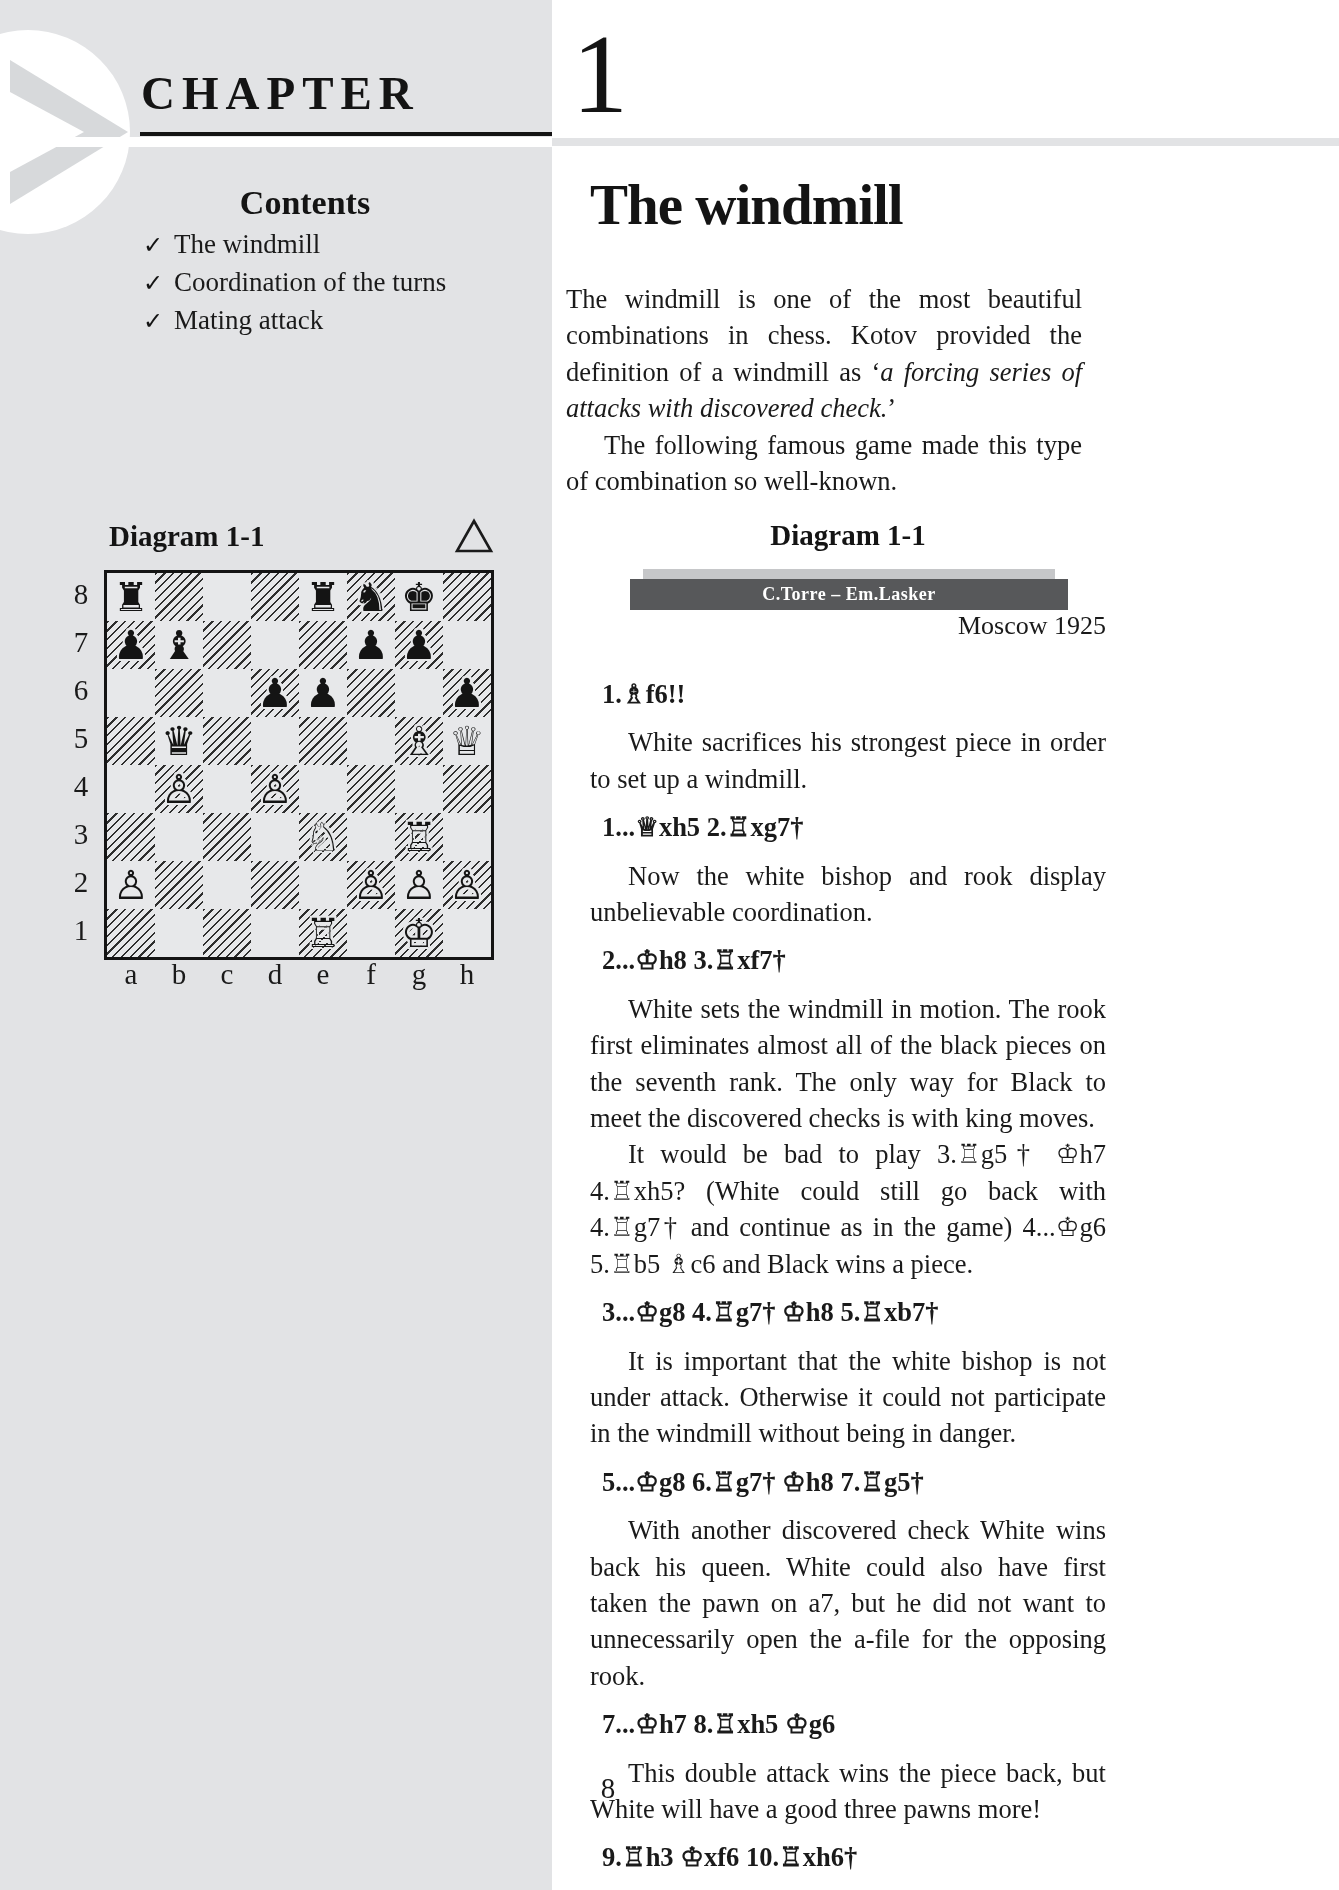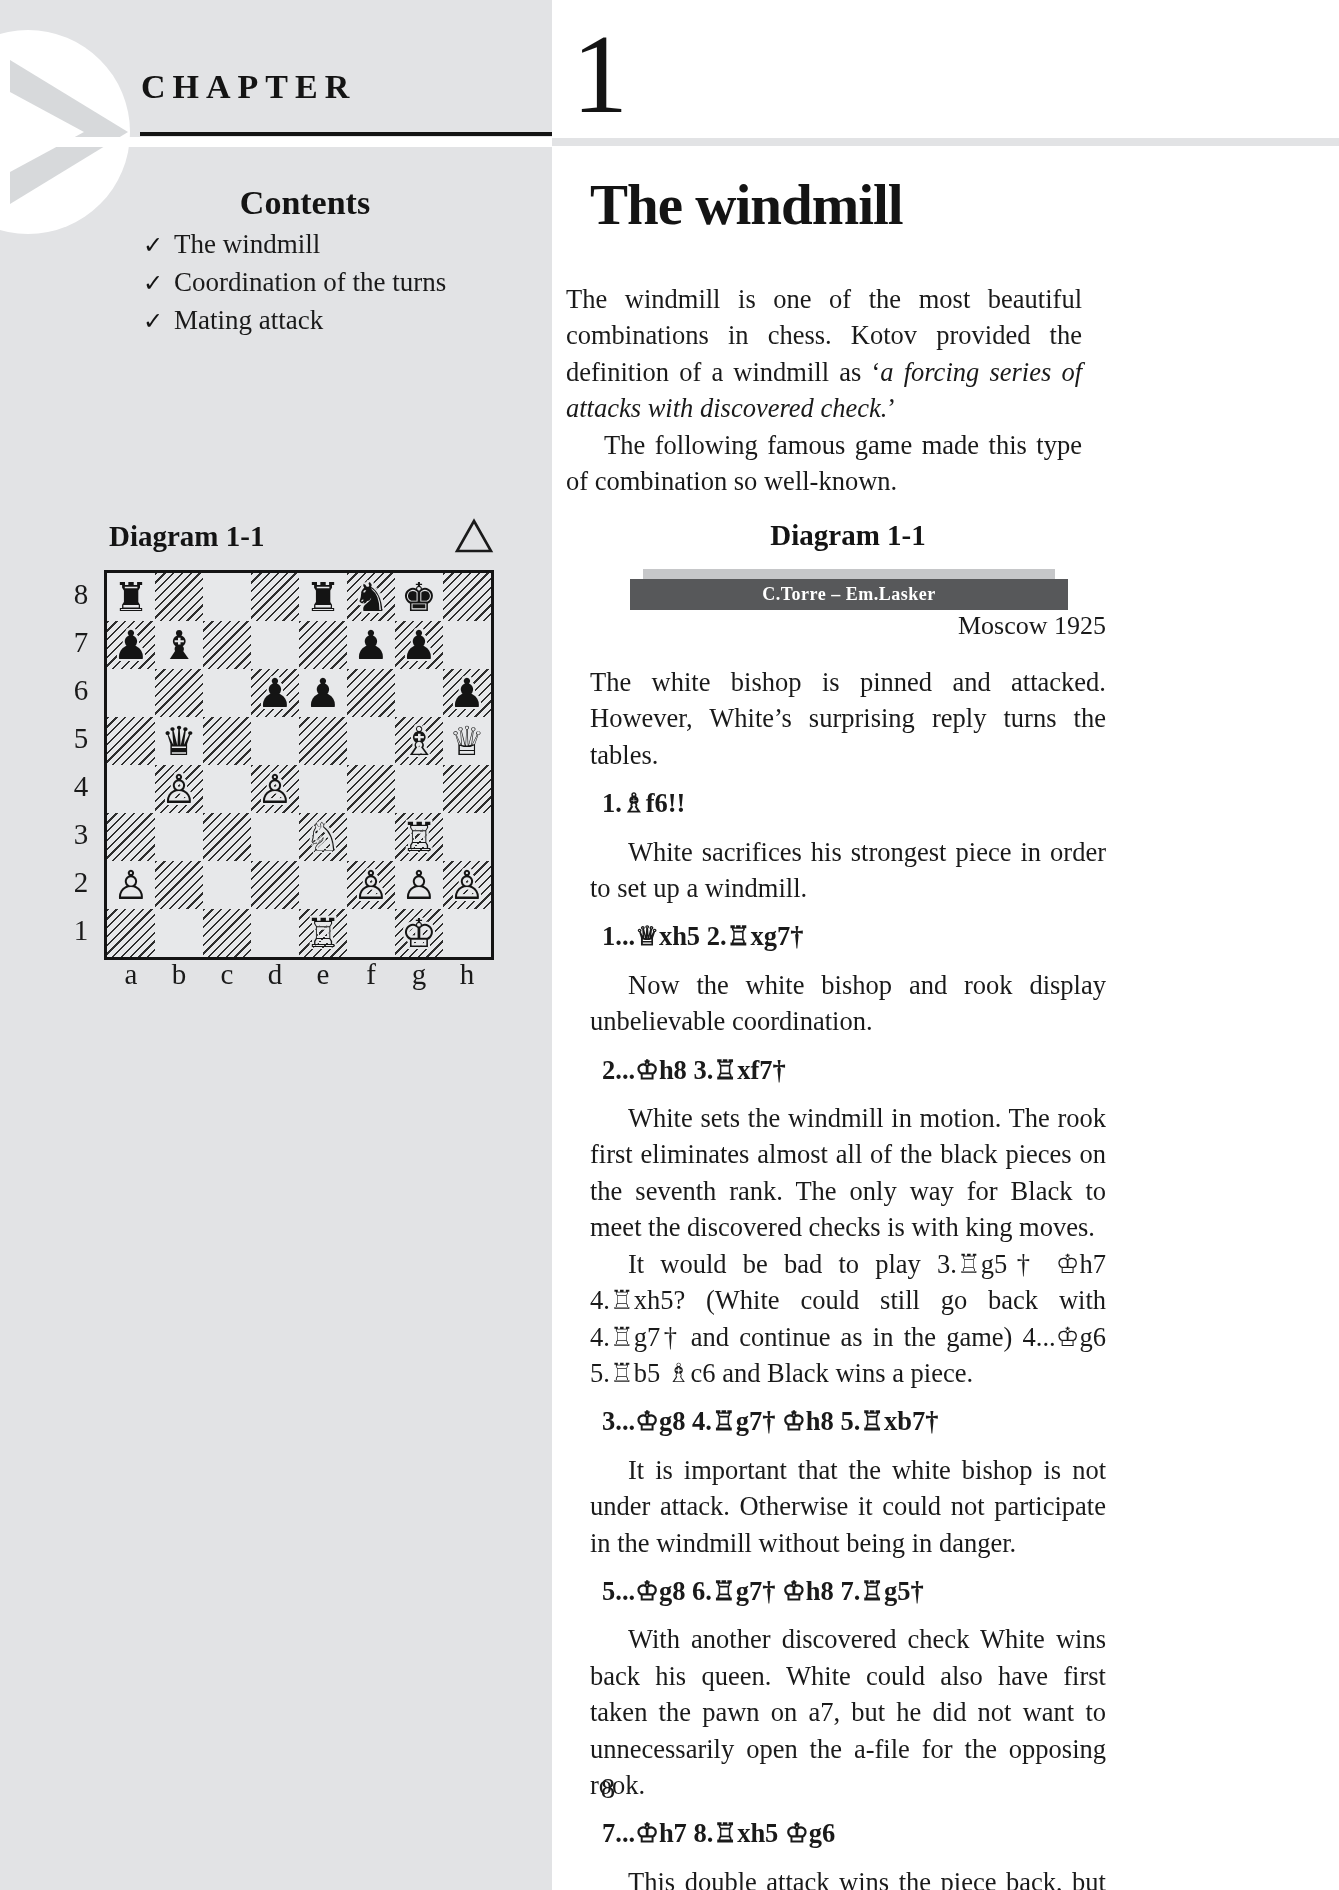--- a/index.html
+++ b/index.html
@@ -5,21 +5,21 @@
   html,body{margin:0;padding:0;background:#9a9a9a;}
   #page{
     position:relative; width:1339px; height:1890px; background:#ffffff;
     font-family:"Liberation Serif","DejaVu Serif",serif; color:#1a1a1a;
     overflow:hidden; margin:0 auto;
   }
   
   #sidebar{position:absolute;left:0;top:0;width:552px;height:1890px;background:#e2e3e5;}
   #ornament{position:absolute;left:0;top:18px;}
   #chapter-label{
-    position:absolute;left:141px;top:70px;font-size:34px;line-height:1;
+    position:absolute;left:141px;top:70px;font-size:47px;line-height:1;
     letter-spacing:7px;color:#141414;font-weight:600;
   }
   #chapter-rule{position:absolute;left:140px;top:132px;width:412px;height:4px;background:#141414;}
   #chapter-gap{position:absolute;left:0;top:137px;width:552px;height:10px;background:#ffffff;}
   #right-rule{position:absolute;left:552px;top:138px;width:787px;height:8px;background:#e2e3e5;}
   #chapter-number{
     position:absolute;left:572px;top:18px;font-size:112px;line-height:1;color:#141414;
   }
   #contents-title{
     position:absolute;left:98px;top:184px;width:414px;text-align:center;
@@ -250,21 +250,20 @@
     </div>
 
   <div id="diagram-heading">Diagram 1-1</div>
   <div id="banner-shadow"></div>
   <div id="banner">
     <span id="banner-players">C.Torre – Em.Lasker</span>
   </div>
   <div id="venue">Moscow 1925</div>
 
   <div id="annotations">
-      <p class="para"><span>The white bishop is pinned and attacked. However, White’s surprising reply turns the tables.</span></p>
       <p class="moves"><span>1.♗f6!!</span></p>
       <p class="para indent"><span>White sacrifices his strongest piece in order to set up a windmill.</span></p>
       <p class="moves"><span>1...♕xh5 2.♖xg7†</span></p>
       <p class="para indent"><span>Now the white bishop and rook display unbelievable coordination.</span></p>
       <p class="moves"><span>2...♔h8 3.♖xf7†</span></p>
       <p class="para indent"><span>White sets the windmill in motion. The rook first eliminates almost all of the black pieces on the seventh rank. The only way for Black to meet the discovered checks is with king moves.</span></p>
       <p class="para indent"><span>It would be bad to play 3.♖g5† ♔h7 4.♖xh5? (White could still go back with 4.♖g7† and continue as in the game) 4...♔g6 5.♖b5 ♗c6 and Black wins a piece.</span></p>
       <p class="moves"><span>3...♔g8 4.♖g7† ♔h8 5.♖xb7†</span></p>
       <p class="para indent"><span>It is important that the white bishop is not under attack. Otherwise it could not participate in the windmill without being in danger.</span></p>
       <p class="moves"><span>5...♔g8 6.♖g7† ♔h8 7.♖g5†</span></p>

